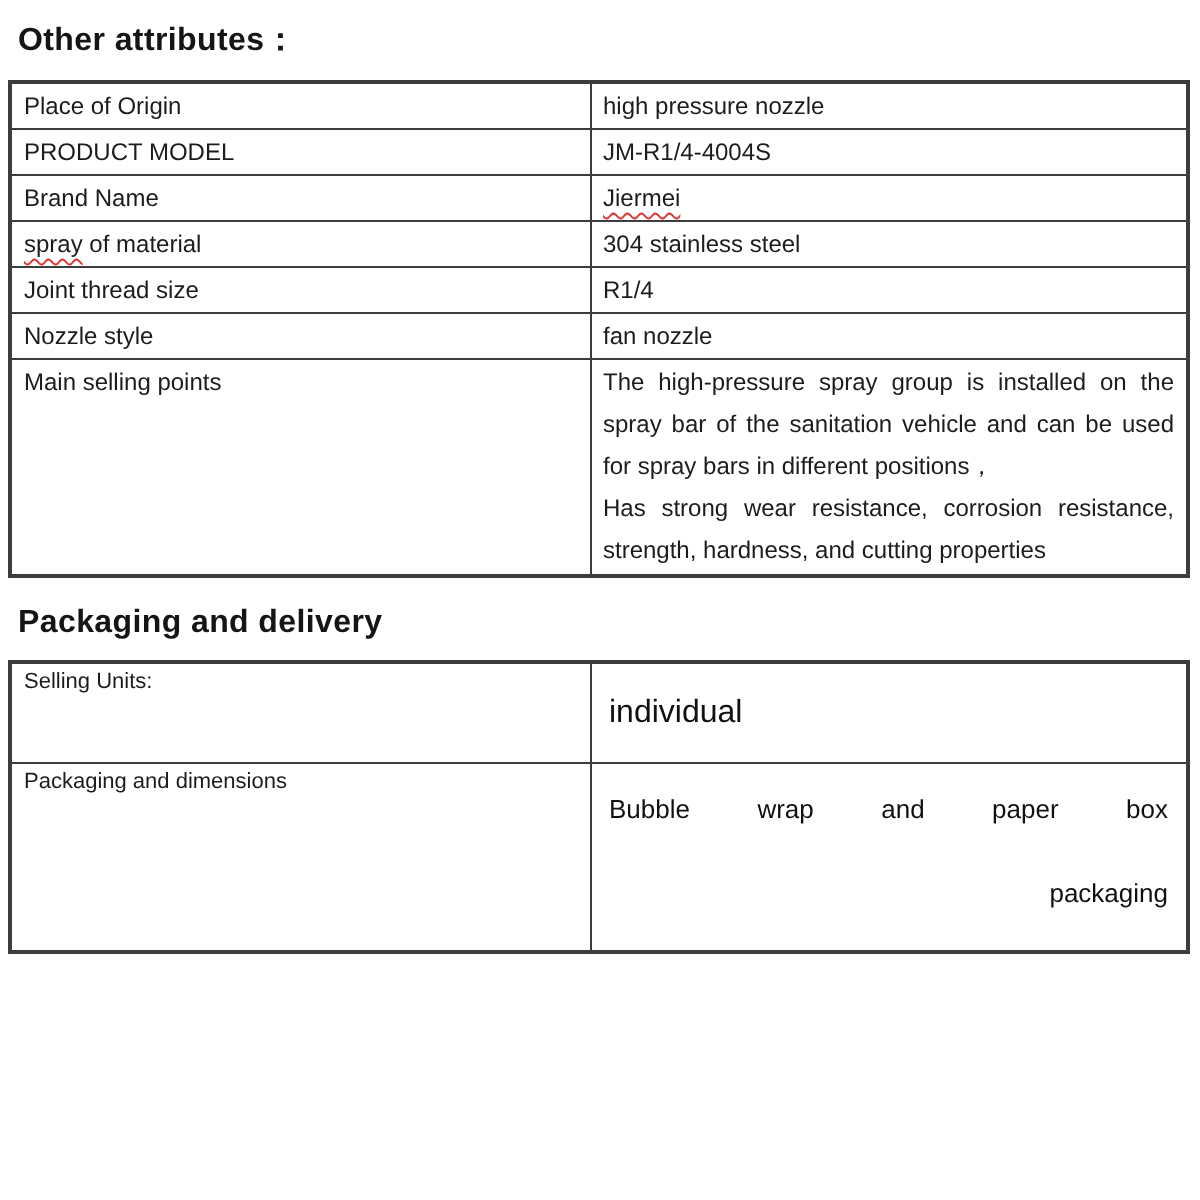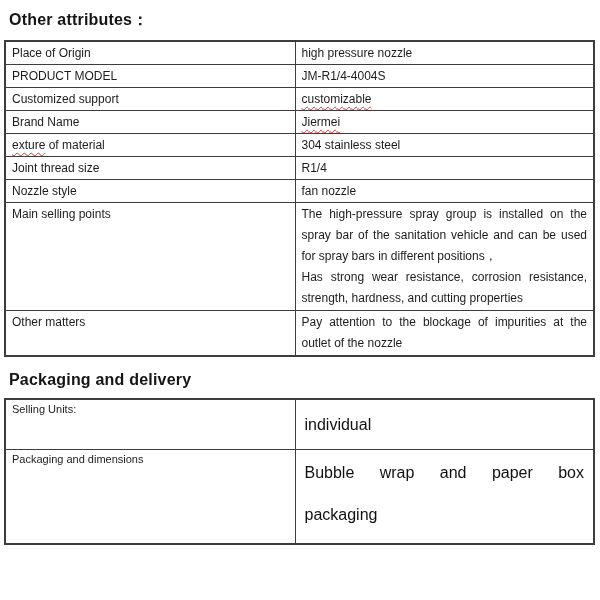--- a/index.html
+++ b/index.html
@@ -77,33 +77,34 @@
     color: #1c1c1c;
   }
   table.pkg tr.rowA td { height: 43px; }
   table.pkg tr.rowB td { height: 87px; }
   table.pkg td.bigval {
     font-size: 16px;
     padding: 0 9px;
     color: #111111;
   }
   table.pkg td.bigval-top {
-    font-size: 16px;
+    font-size: 13px;
     vertical-align: top;
     padding: 2px 9px 0 9px;
     color: #111111;
   }
   .pkg-line1 {
     line-height: 42px;
     text-align: justify;
     text-align-last: justify;
     word-spacing: 2px;
   }
   .pkg-line2 {
     line-height: 42px;
+    text-align: right;
   }
 </style>
 </head>
 <body>
 
 <div class="doc-title">Other attributes：</div>
 
 <table class="grid attr">
   <colgroup>
       <col class="c1">
@@ -112,49 +113,41 @@
   <tbody>
     <tr class="single">
       <td>Place of Origin</td>
       <td>high pressure nozzle</td>
     </tr>
     <tr class="single">
       <td>PRODUCT MODEL</td>
       <td>JM-R1/4-4004S</td>
     </tr>
     <tr class="single">
-      <td>Customized support</td>
-      <td><span class="sp">customizable</span></td>
-    </tr>
-    <tr class="single">
       <td>Brand Name</td>
       <td><span class="sp">Jiermei</span></td>
     </tr>
     <tr class="single">
-      <td><span class="sp">exture</span><span> of material</span></td>
+      <td><span class="sp">spray</span><span> of material</span></td>
       <td>304 stainless steel</td>
     </tr>
     <tr class="single">
       <td>Joint thread size</td>
       <td>R1/4</td>
     </tr>
     <tr class="single">
       <td>Nozzle style</td>
       <td>fan nozzle</td>
     </tr>
     <tr>
       <td class="multi">Main selling points</td>
       <td class="multi just">
         <p>The high-pressure spray group is installed on the spray bar of the sanitation vehicle and can be used for spray bars in different positions，</p>
         <p>Has strong wear resistance, corrosion resistance, strength, hardness, and cutting properties</p>
       </td>
-    </tr>
-    <tr>
-      <td class="multi">Other matters</td>
-      <td class="multi just">Pay attention to the blockage of impurities at the outlet of the nozzle</td>
     </tr>
   </tbody>
 </table>
 
 <div class="doc-title2">Packaging and delivery</div>
 
 <table class="grid pkg">
   <colgroup>
       <col class="c1">
       <col class="c2">

